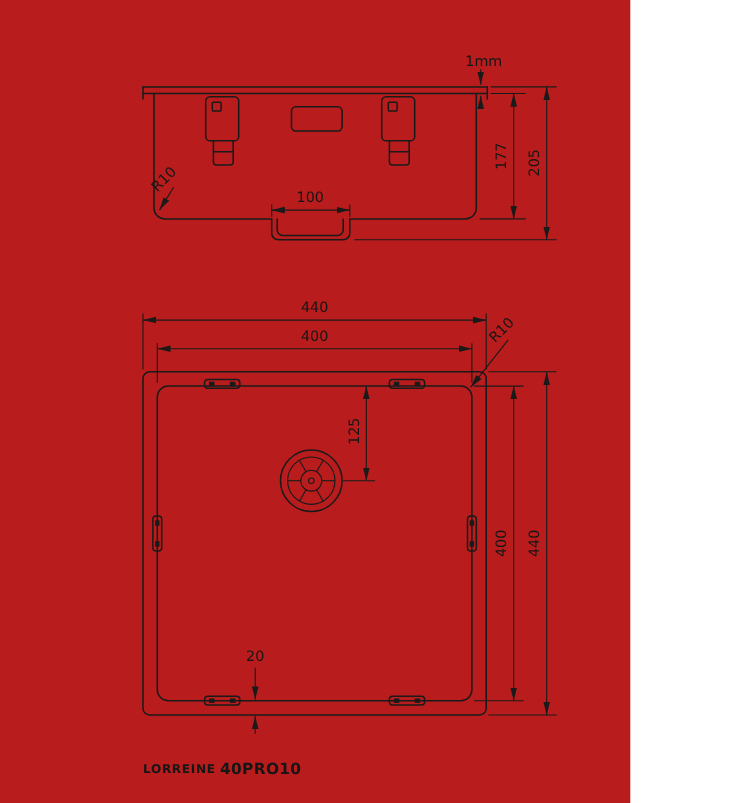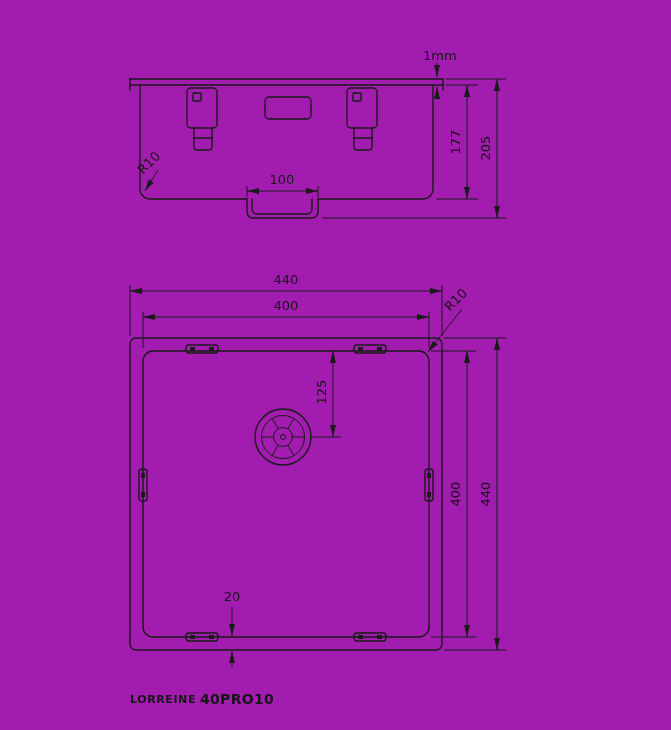--- a/index.html
+++ b/index.html
@@ -1,17 +1,17 @@
 <!DOCTYPE html>
 <html><head>
 <meta charset="utf-8">
 <style>
   html,body{margin:0;padding:0;background:#ffffff;}
   .canvas{
-    width:671px;height:730px;background:#a21caf;position:relative;
+    width:573px;height:730px;background:#b91c1c;position:relative;
     font-family:"DejaVu Sans", "Liberation Sans", sans-serif;
   }
   svg{display:block}
   .obj{stroke:#1a1a1a;stroke-width:1.4;fill:none;stroke-linecap:round;stroke-linejoin:round}
   .thin{stroke:#1a1a1a;stroke-width:1;fill:none}
   .dim{stroke:#1a1a1a;stroke-width:1;fill:none}
   .fillnub{fill:#1a1a1a;stroke:none}
   text{fill:#161616;font-size:13px;font-family:"DejaVu Sans", "Liberation Sans", sans-serif}
   .brand{font-size:11px;font-weight:bold;letter-spacing:0.6px}
   .model{font-size:14px;font-weight:bold;letter-spacing:0.3px}

